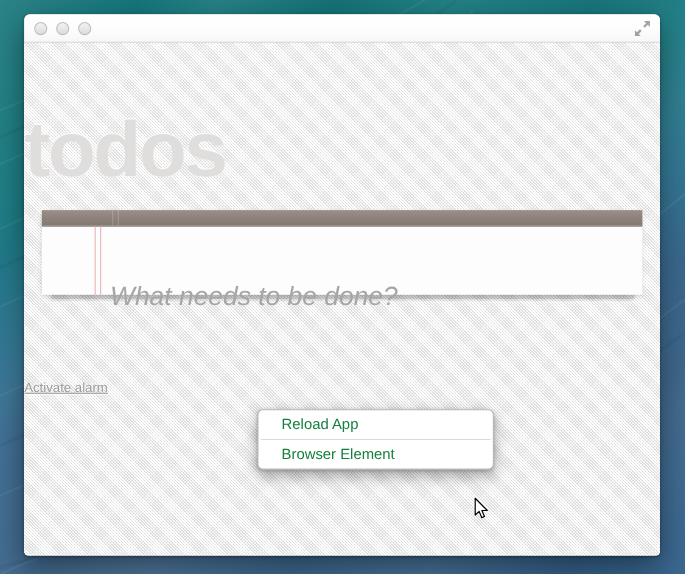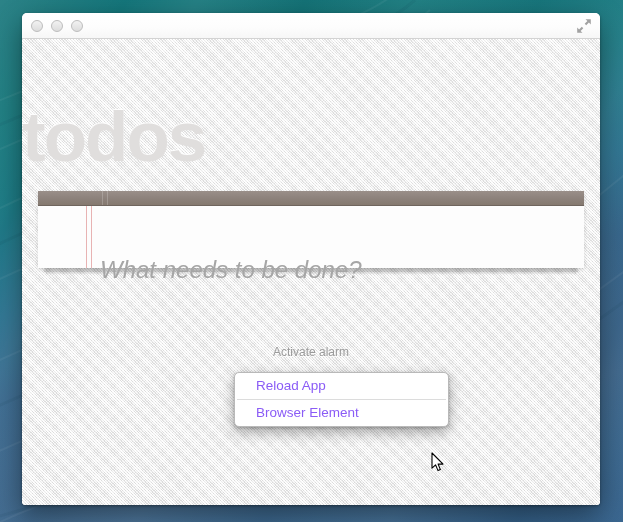--- a/index.html
+++ b/index.html
@@ -183,24 +183,24 @@
     color: #a6a6a6;
     font-style: italic;
     opacity: 1;
   }
 
   
   #activate-alarm {
     position: absolute;
     left: 0; right: 0;
     top: 306px;
-    text-align: center;
     font-size: 12px;
     color: #9b9b9b;
     text-shadow: 0 1px 0 rgba(255,255,255,0.9);
+    text-decoration: underline;
   }
 
   
   #context-menu {
     position: absolute;
     left: 212px;
     top: 333px;
     width: 215px;
     background: #ffffff;
     border-radius: 5px;
@@ -210,21 +210,21 @@
     box-sizing: border-box;
     font-size: 13.5px;
     color: #000000;
     overflow: hidden;
   }
   .menu-item {
     height: 18px;
     line-height: 18px;
     padding: 0 8px 0 21px;
     white-space: nowrap;
-    color: #8b5cf6;
+    color: #15803d;
   }
   .menu-item.selected {
     background: linear-gradient(to bottom, #3f7ae0 0%, #2f63cc 50%, #2a5cc6 100%);
     color: #ffffff;
   }
   .menu-sep {
     height: 1px;
     margin: 4px 2px 4px 2px;
     background: #dcdcdc;
   }

